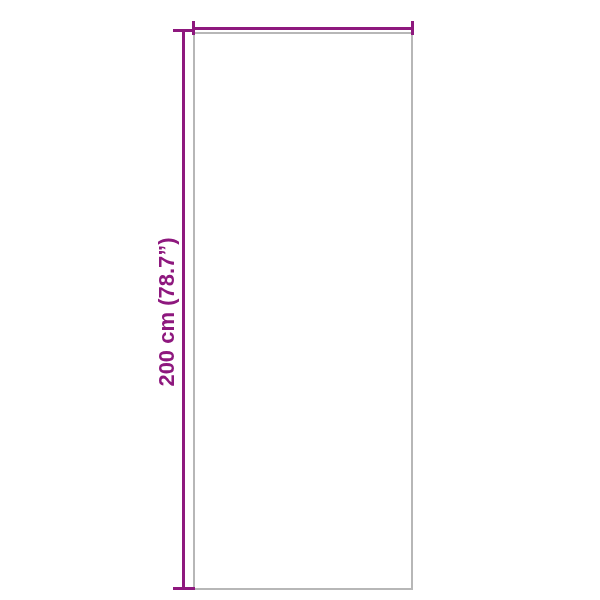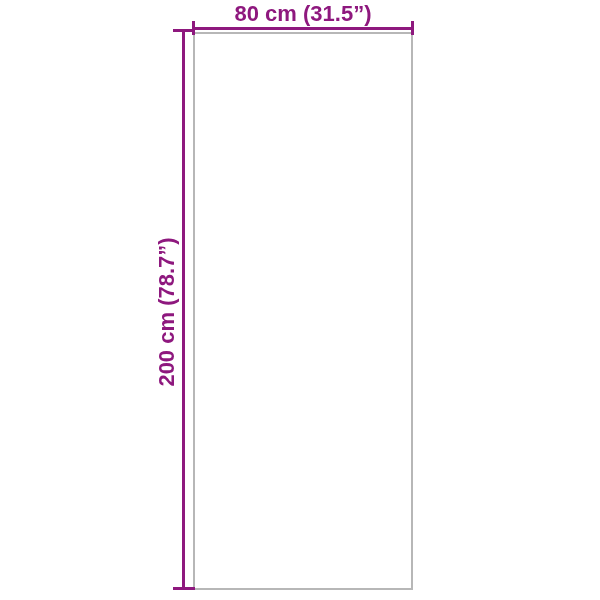--- a/index.html
+++ b/index.html
@@ -77,20 +77,19 @@
 </head>
 <body>
 
 <div class="canvas">
 
   <div class="outline"></div>
 
   <div class="line-h"></div>
   <div class="tick-v left"></div>
   <div class="tick-v right"></div>
-  <div class="label label-h">80 cm (31.5”)</div>
 
   <div class="line-v"></div>
   <div class="tick-h top"></div>
   <div class="tick-h bottom"></div>
   <div class="label label-v">200 cm (78.7”)</div>
 
 </div>
 
 </body></html>

